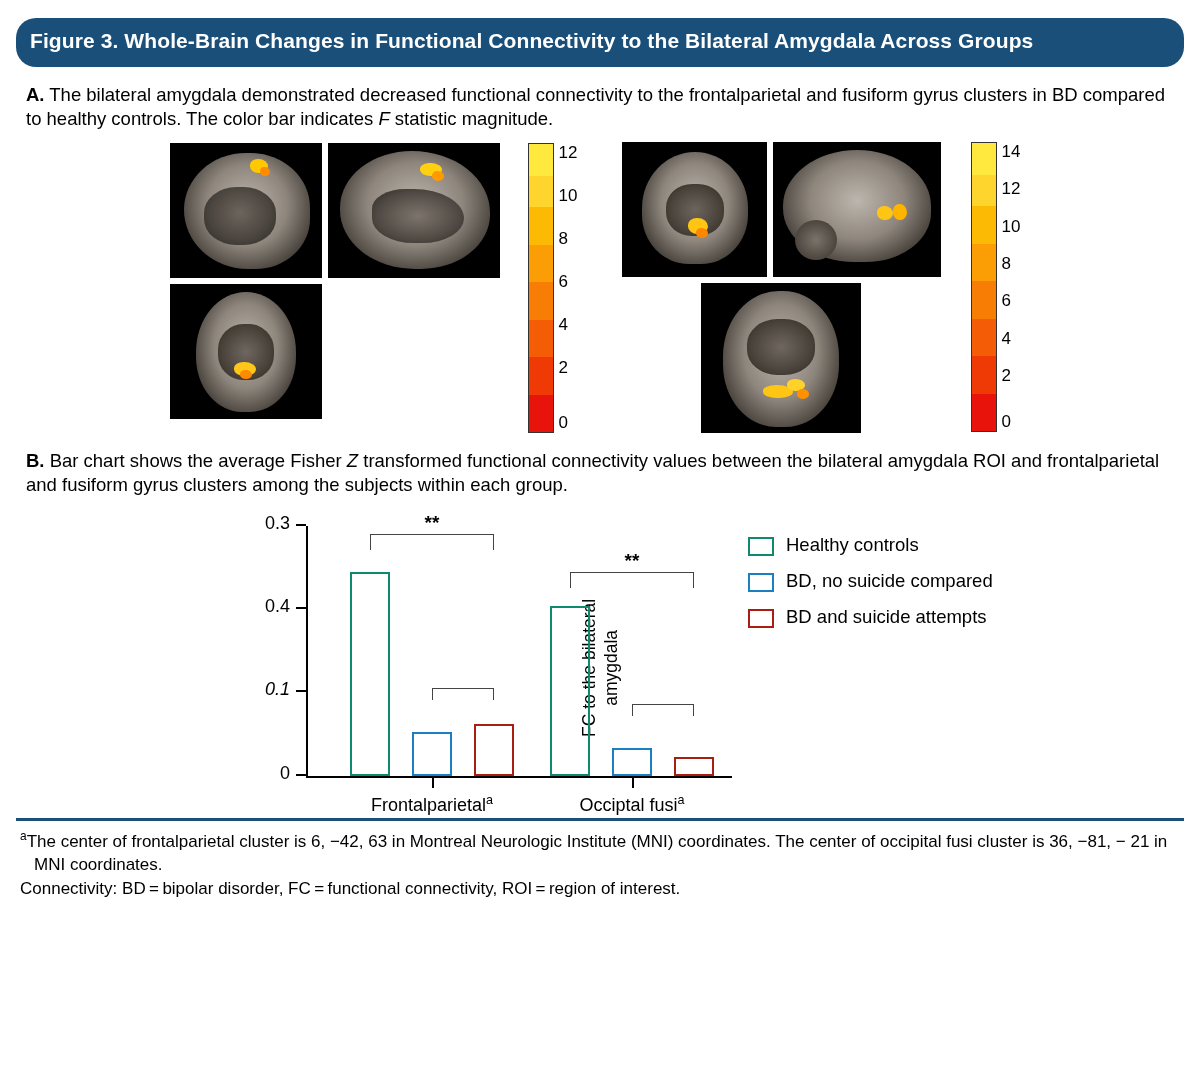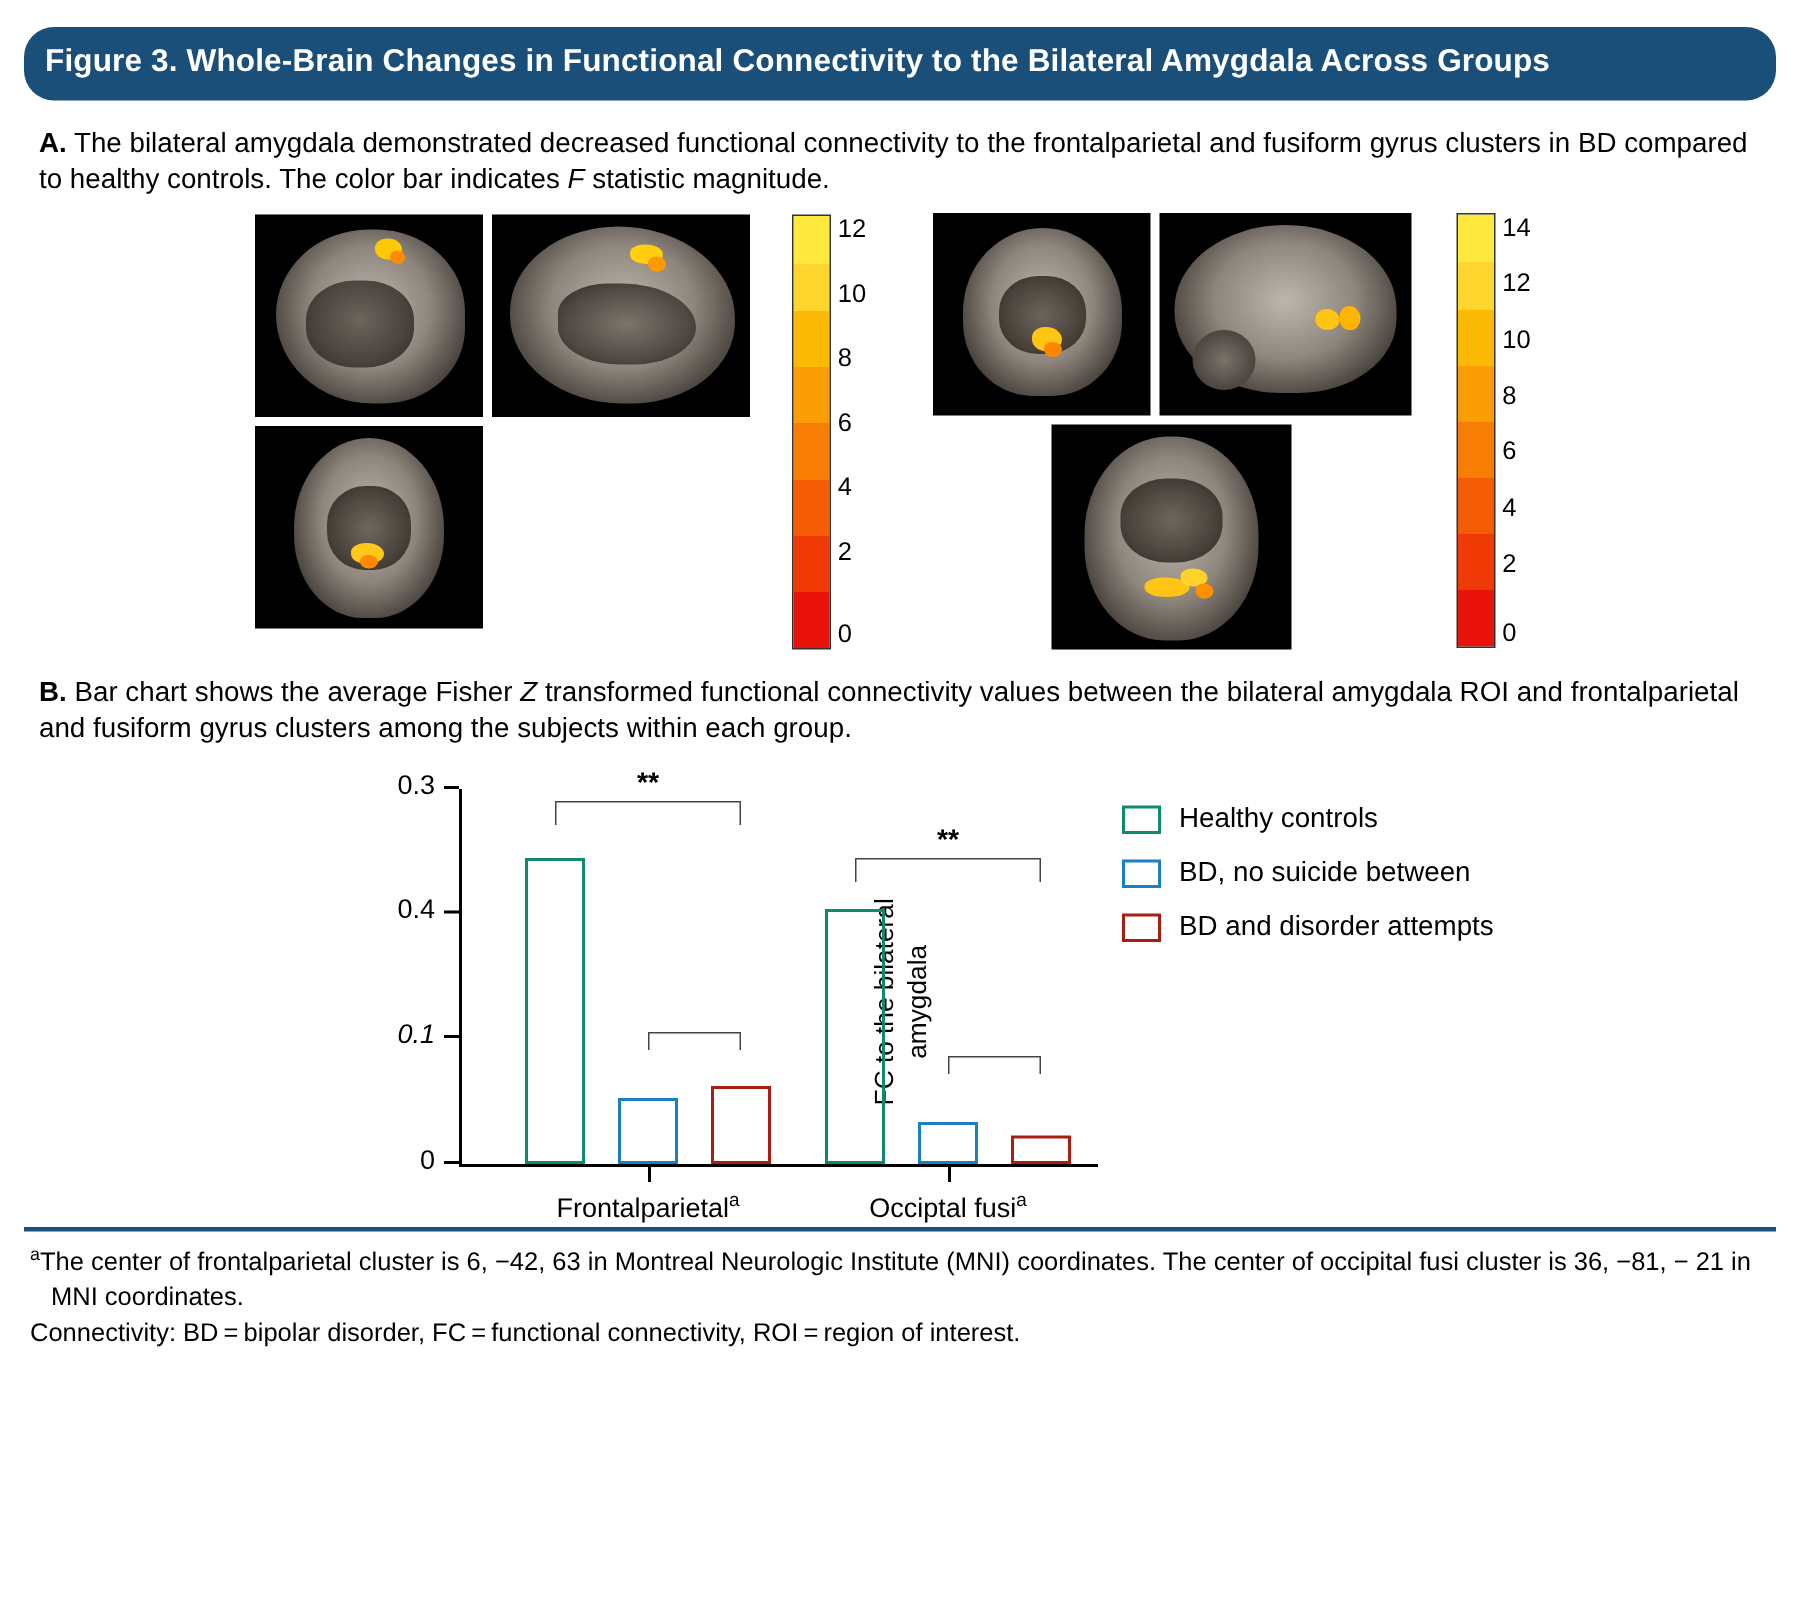--- a/index.html
+++ b/index.html
@@ -356,25 +356,25 @@
         <div class="xlab" style="left:326px;"><span>Occiptal fusi</span><sup>a</sup></div>
       </div>
 
       <div class="legend">
         <div class="legend-item">
           <span class="legend-swatch" style="border-color:#0f8a6e;"></span>
           <span>Healthy controls</span>
         </div>
         <div class="legend-item">
           <span class="legend-swatch" style="border-color:#1b7fc4;"></span>
-          <span>BD, no suicide between</span>
+          <span>BD, no suicide compared</span>
         </div>
         <div class="legend-item">
           <span class="legend-swatch" style="border-color:#a81e12;"></span>
-          <span>BD and disorder attempts</span>
+          <span>BD and suicide attempts</span>
         </div>
       </div>
     </div>
   </div>
 
   <div class="rule"></div>
   <div class="footnotes">
     <div class="fn-indent"><sup>a</sup><span>The center of frontalparietal cluster is 6, −42, 63 in Montreal Neurologic Institute (MNI) coordinates. The center of occipital fusi cluster is 36, −81, − 21 in MNI coordinates.</span></div>
     <div>Connectivity: BD = bipolar disorder, FC = functional connectivity, ROI = region of interest.</div>
   </div>

